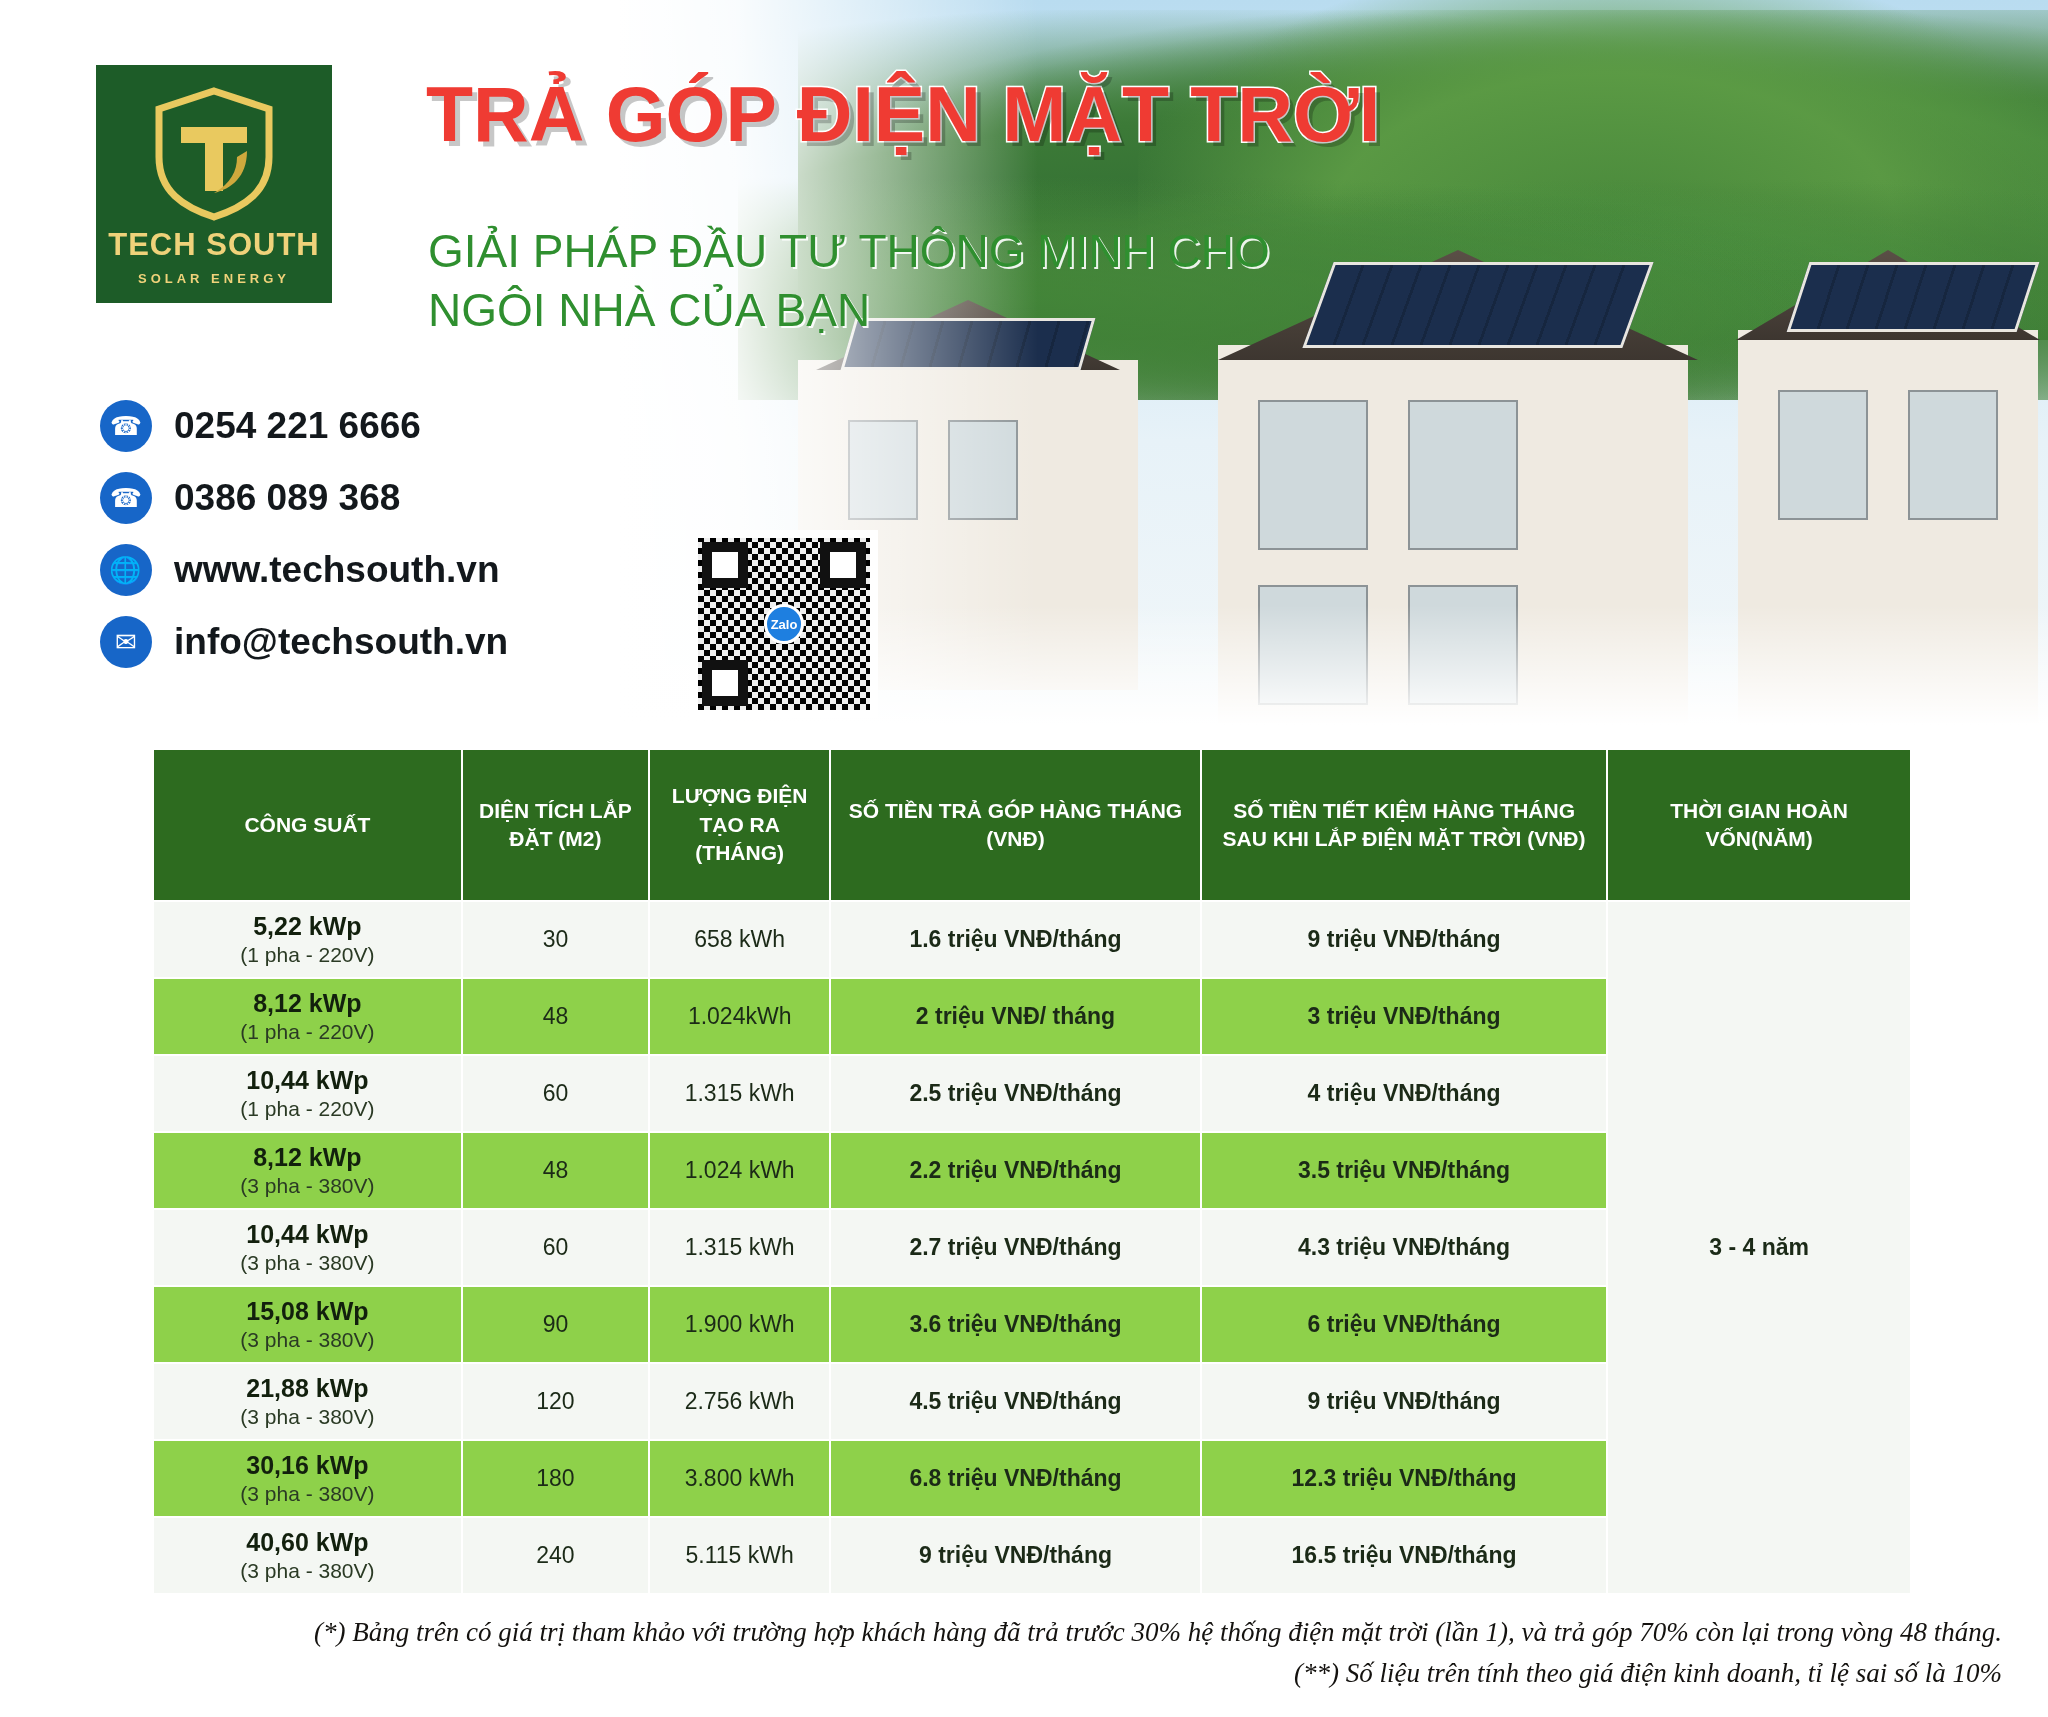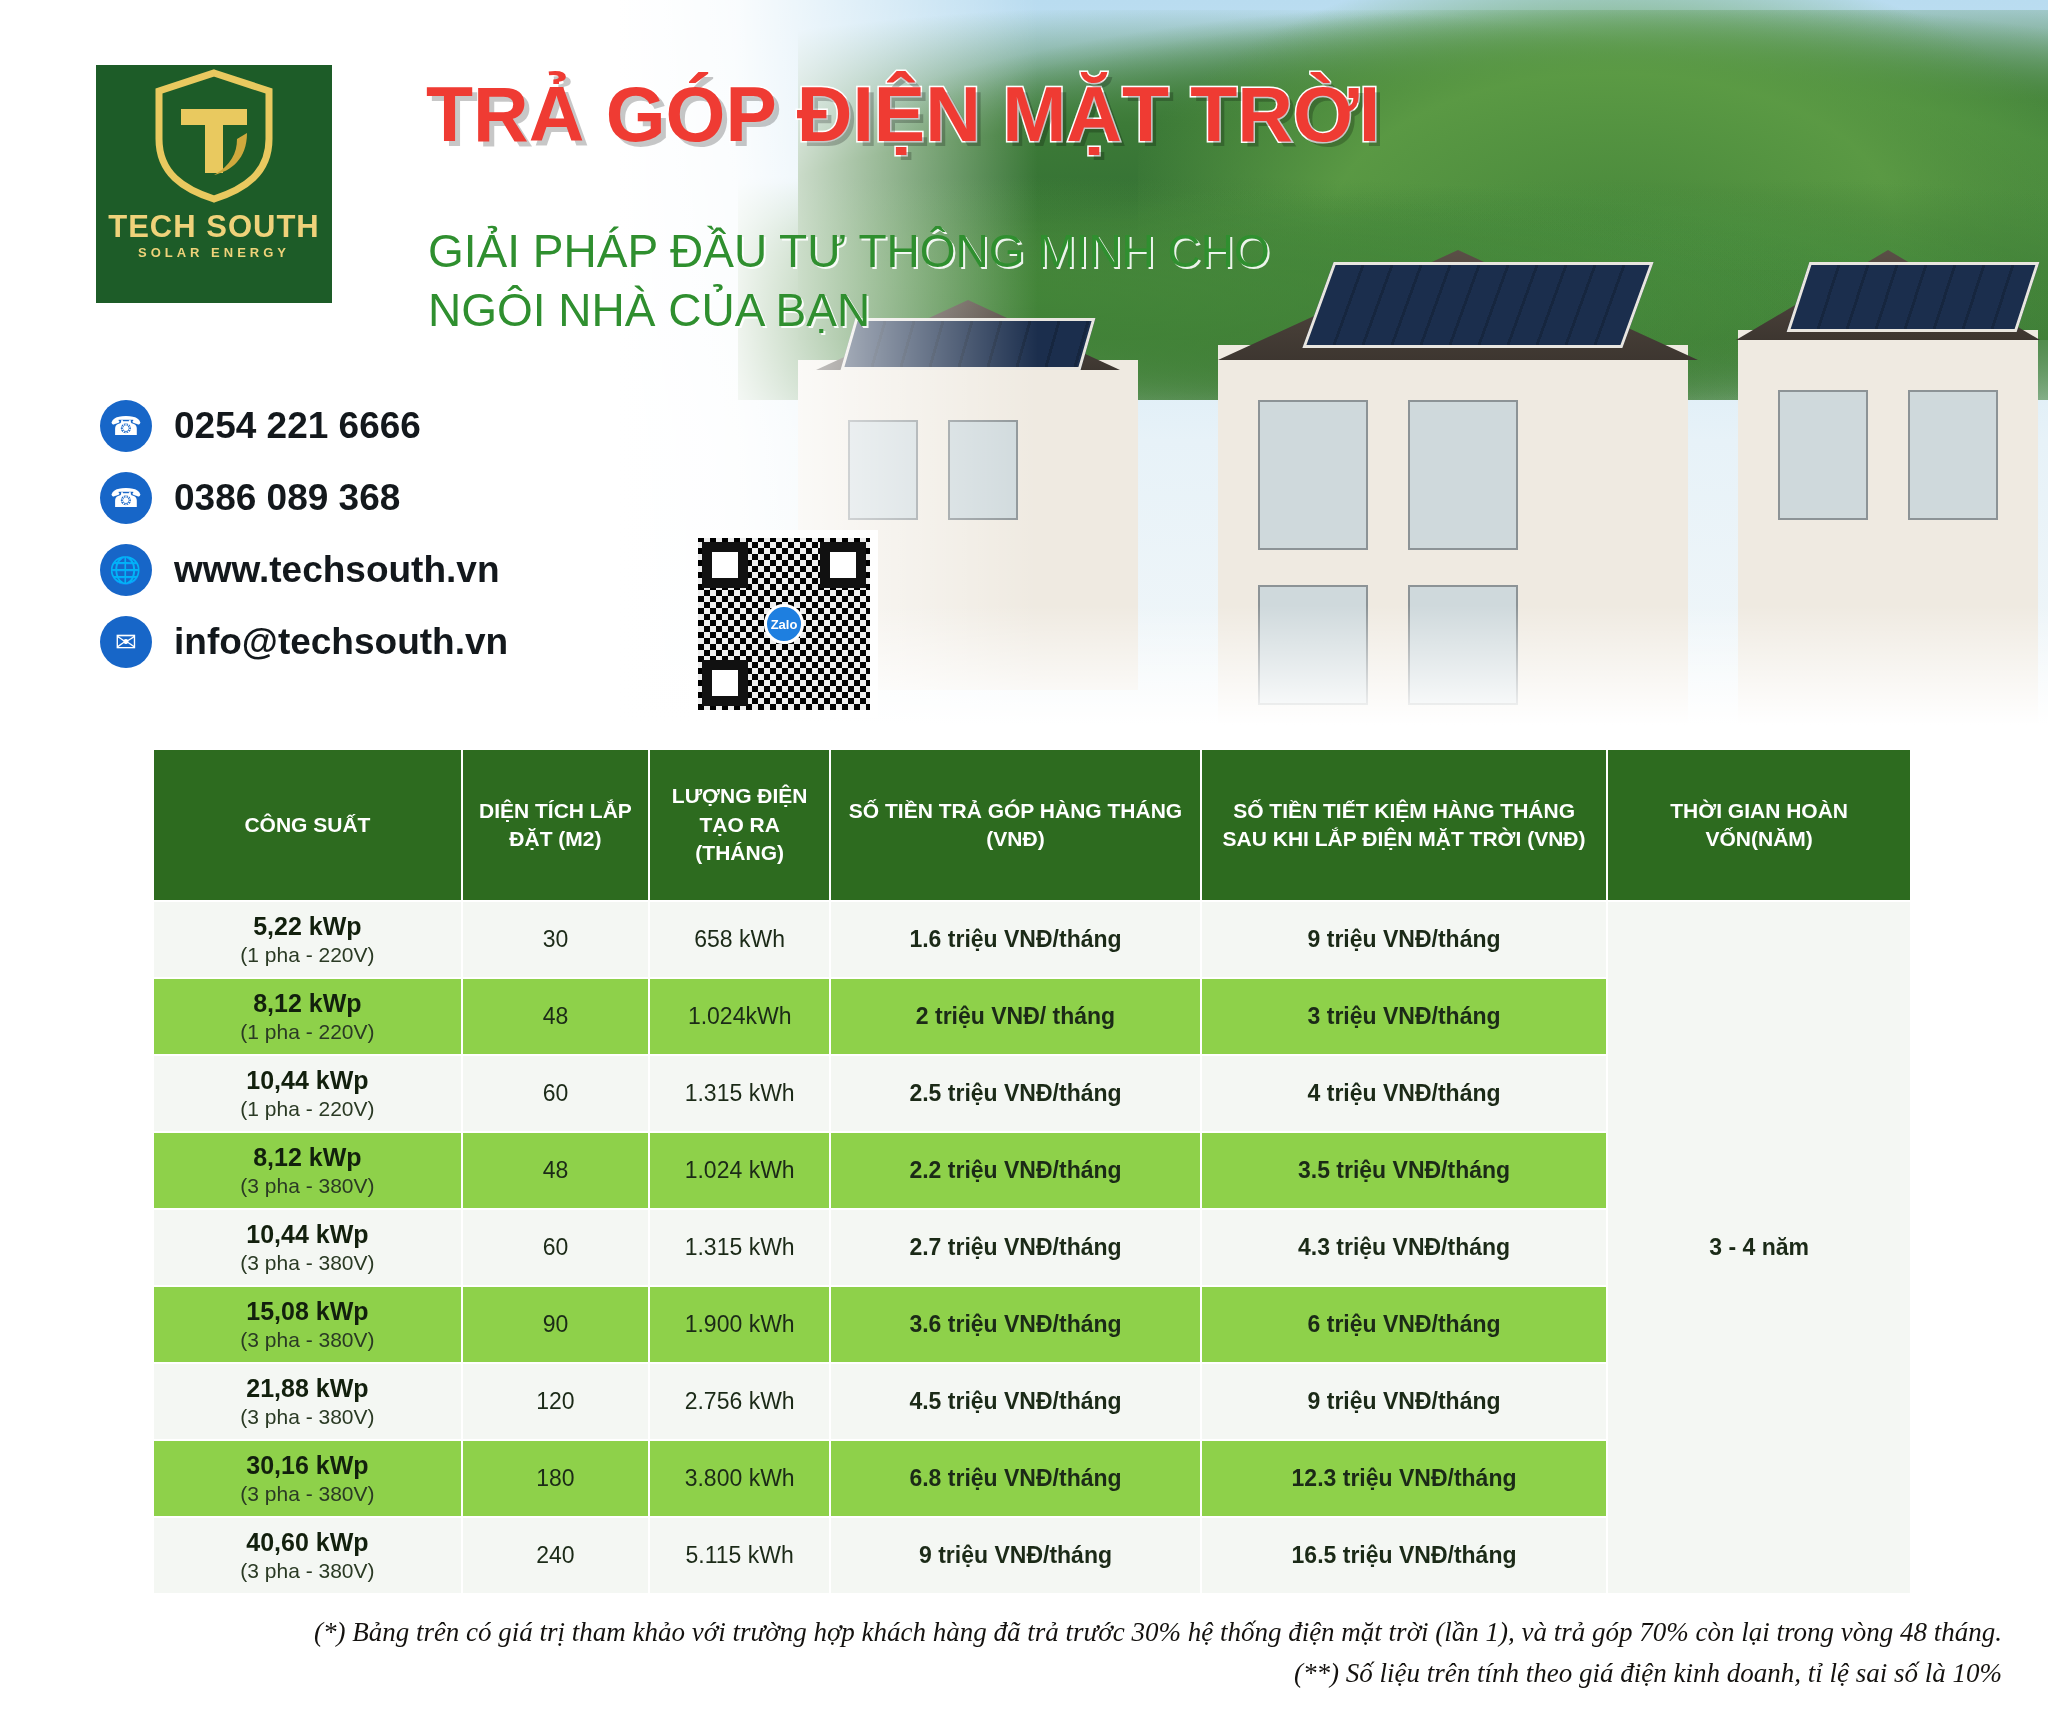--- a/index.html
+++ b/index.html
@@ -87,32 +87,33 @@
   }
 
   
   .logo {
     position: absolute;
     left: 96px; top: 65px;
     width: 236px; height: 238px;
     background: #1d5c28;
     border: 4px solid #1d5c28;
     display: flex; flex-direction: column; align-items: center; justify-content: flex-start;
+    padding-top: 18px;
   }
   .logo-shield {
     width: 126px; height: 134px;
     position: relative;
   }
   .logo-shield svg { display:block; }
   .logo-name {
     color: #efd27a; font-weight: bold; font-size: 31px; letter-spacing: 1px;
     margin-top: 6px; font-family: "Liberation Sans", sans-serif;
   }
   .logo-sub {
-    color: #efd27a; font-size: 13px; letter-spacing: 4px; margin-top: 0; font-weight: bold;
+    color: #efd27a; font-size: 13px; letter-spacing: 4px; margin-top: 8px; font-weight: bold;
   }
 
   
   .headline {
     position: absolute;
     left: 426px; top: 70px;
     font-size: 77px;
     font-weight: 900;
     letter-spacing: 0px;
     color: #ef3b33;

